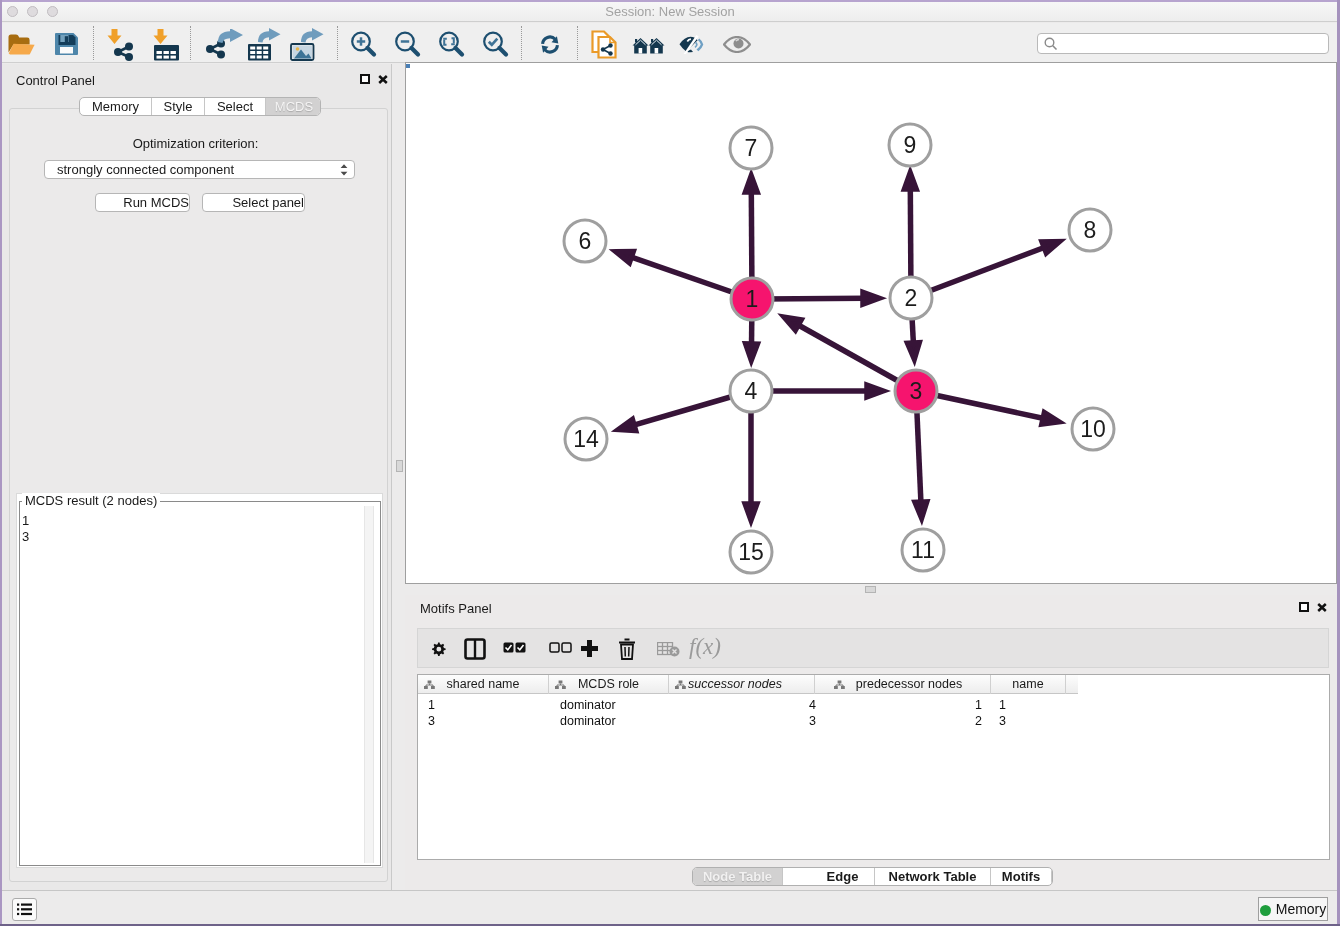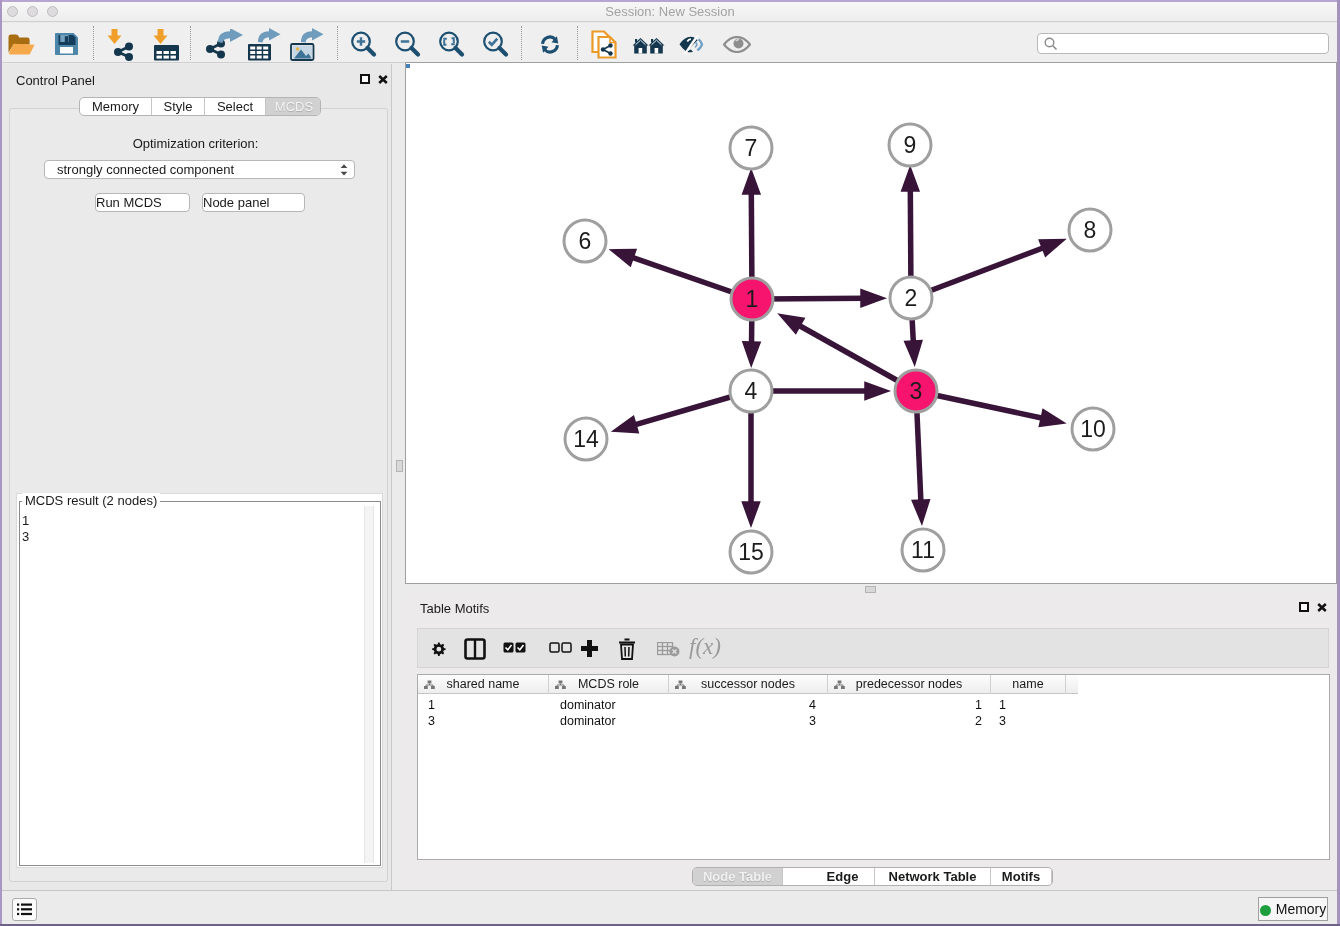--- a/index.html
+++ b/index.html
@@ -37,21 +37,21 @@
 .tab.sel { background:#d2d1d1; color:#f5f4f4;
   text-shadow:0 1px 1px #aaa; border-right:none; }
 .content-panel { position:absolute; left:9px; top:44px; width:379px; height:774px;
   border:1px solid #d2d2d2; border-radius:3px; background:#ebeaea; }
 .optlabel { position:absolute; left:0; top:72px; width:100%; text-align:center;
   font-size:13px; color:#1a1a1a; }
 .combo { position:absolute; left:44px; top:96px; width:311px; height:19px;
   background:#fff; border:1px solid #b6b6b6; border-radius:4px;
   font-size:13px; color:#1a1a1a; line-height:17px; padding-left:12px; }
 .btn { position:absolute; height:19px; background:#fff; border:1px solid #b6b6b6;
-  border-radius:4px; font-size:13px; color:#1a1a1a; text-align:left;
+  border-radius:4px; font-size:13px; color:#1a1a1a; text-align:right;
   line-height:17px; }
 .mcds-group { position:absolute; left:16px; top:429px; width:367px; height:375px;
   background:#fff; border:1px solid #dadada; }
 .mcds-inner { position:absolute; left:2px; top:7px; width:362px; height:365px;
   border:1px solid #8a8a8a; }
 .mcds-title { position:absolute; left:5px; top:-1px; background:#fff;
   padding:0 3px; font-size:13px; color:#1a1a1a; }
 .mcds-text { position:absolute; left:5px; top:19px; font-size:13px;
   color:#1a1a1a; line-height:16px; }
 .mcds-sb { position:absolute; left:347px; top:12px; width:10px; height:357px;
@@ -284,21 +284,21 @@
       <div class="tab" style="width:61px;">Select</div>
       <div class="tab sel" style="width:56px;">MCDS</div>
     </div>
     <div class="optlabel">Optimization criterion:</div>
     <div class="combo">strongly connected component
       <svg width="10" height="14" viewBox="0 0 10 14" style="position:absolute;right:5px;top:2px;">
         <path d="M1.6 5 L5 1.2 L8.4 5 Z M1.6 8.8 L5 12.6 L8.4 8.8 Z" fill="#4a4a4a"></path>
       </svg>
     </div>
     <div class="btn" style="left:95px;top:129px;width:95px;">Run MCDS</div>
-    <div class="btn" style="left:202px;top:129px;width:103px;">Node panel</div>
+    <div class="btn" style="left:202px;top:129px;width:103px;">Select panel</div>
     <div class="mcds-group">
       <div class="mcds-inner"></div>
       <div class="mcds-sb"></div>
       <div class="mcds-title">MCDS result (2 nodes)</div>
       <div class="mcds-text">1<br>3</div>
     </div>
   </div>
 
   <div class="netwin">
     <div style="position:absolute;left:0;top:1px;width:4px;height:4px;background:#4a7fb5;z-index:5;"></div>
@@ -356,21 +356,21 @@
         <text x="504" y="56" dy="8">9</text>
         <text x="687" y="340" dy="8">10</text>
         <text x="517" y="461" dy="8">11</text>
         <text x="180" y="350" dy="8">14</text>
         <text x="345" y="463" dy="8">15</text>
       </g>
     </svg>
   </div>
 
   <div class="tablepanel" id="tablepanel">
-    <div class="panel-hdr" style="position:absolute;left:15px;top:6px;">Table Motifs</div>
+    <div class="panel-hdr" style="position:absolute;left:15px;top:6px;">Motifs Panel</div>
     <div class="flo" style="left:894px;top:7px;"></div>
     <svg style="position:absolute;left:912px;top:8px;" width="10" height="9" viewBox="0 0 10 9">
         <path d="M1.2 1 L8.8 8 M8.8 1 L1.2 8" stroke="#111" stroke-width="2.5"></path>
       </svg>
     <div class="tp-toolbar" id="tptoolbar">
 
       <svg class="abs" style="left:13px;top:13px;" width="15" height="15" viewBox="0 0 19 19">
         <path fill="#111" d="M9 0.5 L10.9 0.5 L11.4 2.7 A6.5 6.5 0 0 1 13.3 3.5 L15.2 2.3 L16.7 3.8 L15.5 5.7 A6.5 6.5 0 0 1 16.3 7.6 L18.5 8.1 L18.5 10 L16.3 10.5 A6.5 6.5 0 0 1 15.5 12.4 L16.7 14.3 L15.2 15.8 L13.3 14.6 A6.5 6.5 0 0 1 11.4 15.4 L10.9 17.6 L9 17.6 L8.5 15.4 A6.5 6.5 0 0 1 6.6 14.6 L4.7 15.8 L3.2 14.3 L4.4 12.4 A6.5 6.5 0 0 1 3.6 10.5 L1.4 10 L1.4 8.1 L3.6 7.6 A6.5 6.5 0 0 1 4.4 5.7 L3.2 3.8 L4.7 2.3 L6.6 3.5 A6.5 6.5 0 0 1 8.5 2.7 Z M9.95 6 A3.05 3.05 0 1 0 9.95 12.1 A3.05 3.05 0 1 0 9.95 6 Z" fill-rule="evenodd"></path>
       </svg>
 
@@ -411,21 +411,21 @@
         <circle cx="17.5" cy="9.5" r="5" fill="#9a9a9a"></circle>
         <path d="M15.5 7.5 L19.5 11.5 M19.5 7.5 L15.5 11.5" stroke="#e4e3e3" stroke-width="1.4"></path>
       </svg>
 
       <div class="abs" style="left:271px;top:5px;font-family:'Liberation Serif',serif;font-style:italic;font-size:23px;color:#9a9a9a;">f(x)</div>
     </div>
     <div class="tp-table" id="tptable">
       <div class="th-row" style="width:660px;">
         <div class="th-cell" style="left:0;width:131px;">shared name</div>
         <div class="th-cell" style="left:131px;width:120px;">MCDS role</div>
-        <div class="th-cell" style="left:251px;width:159px;">successor nodes</div>
+        <div class="th-cell" style="left:238px;width:159px;font-style:italic;">successor nodes</div>
         <div class="th-cell" style="left:410px;width:163px;">predecessor nodes</div>
         <div class="th-cell" style="left:573px;width:75px;">name</div>
       </div>
       <svg class="abs" style="left:6px;top:5px;" width="11" height="10" viewBox="0 0 11 10">
           <g fill="#777">
             <rect x="3.6" y="0.5" width="3.8" height="3"></rect>
             <rect x="0" y="6" width="3.8" height="3"></rect>
             <rect x="7" y="6" width="3.8" height="3"></rect>
             <path d="M5.5 3.5 L5.5 5 M2 6 L2 5 L9 5 L9 6" stroke="#777" fill="none"></path>
           </g>

